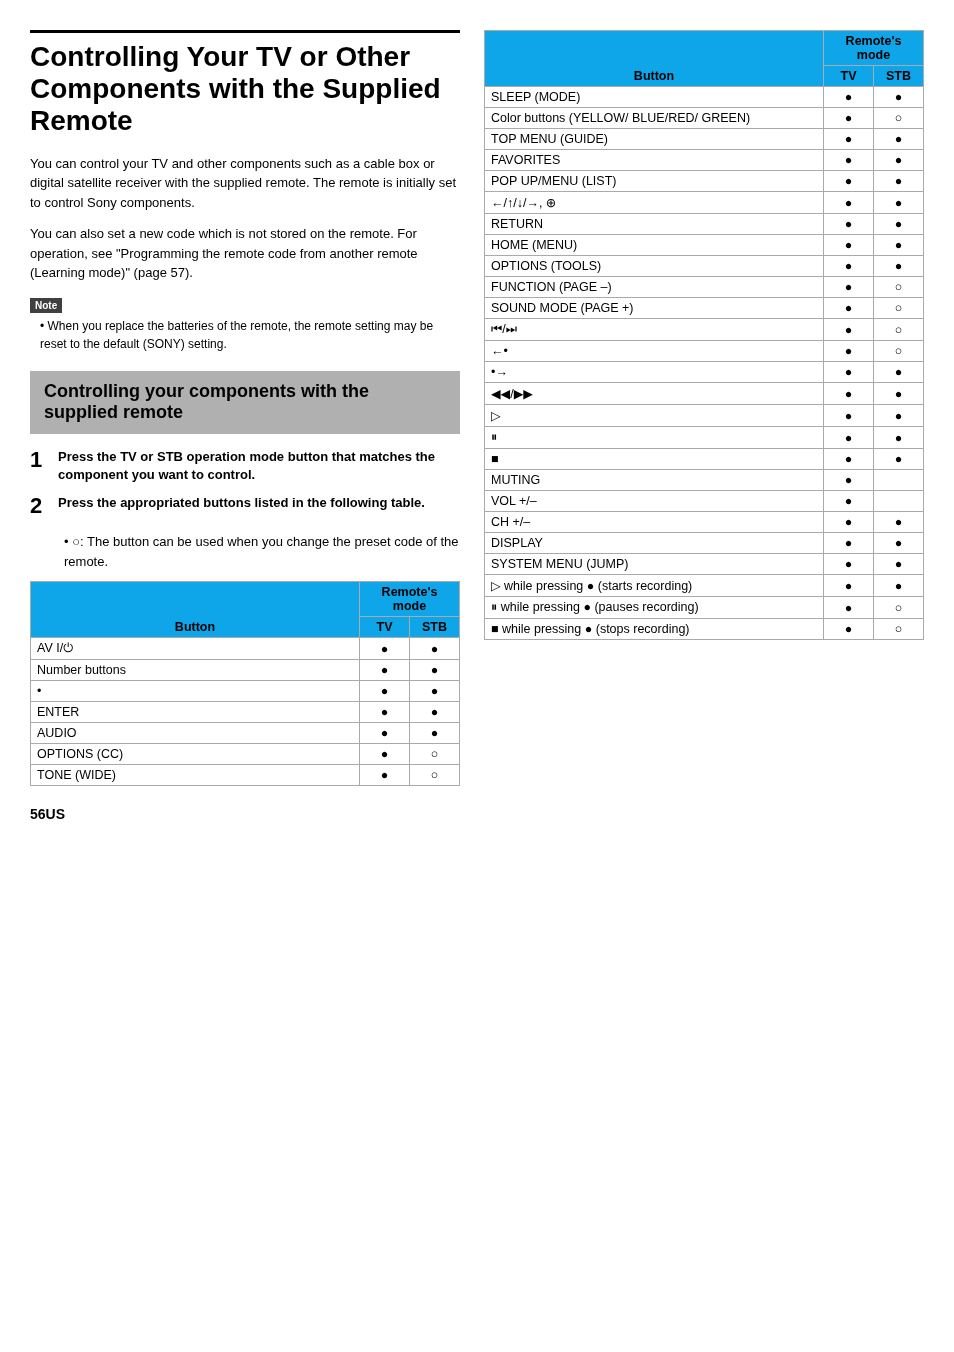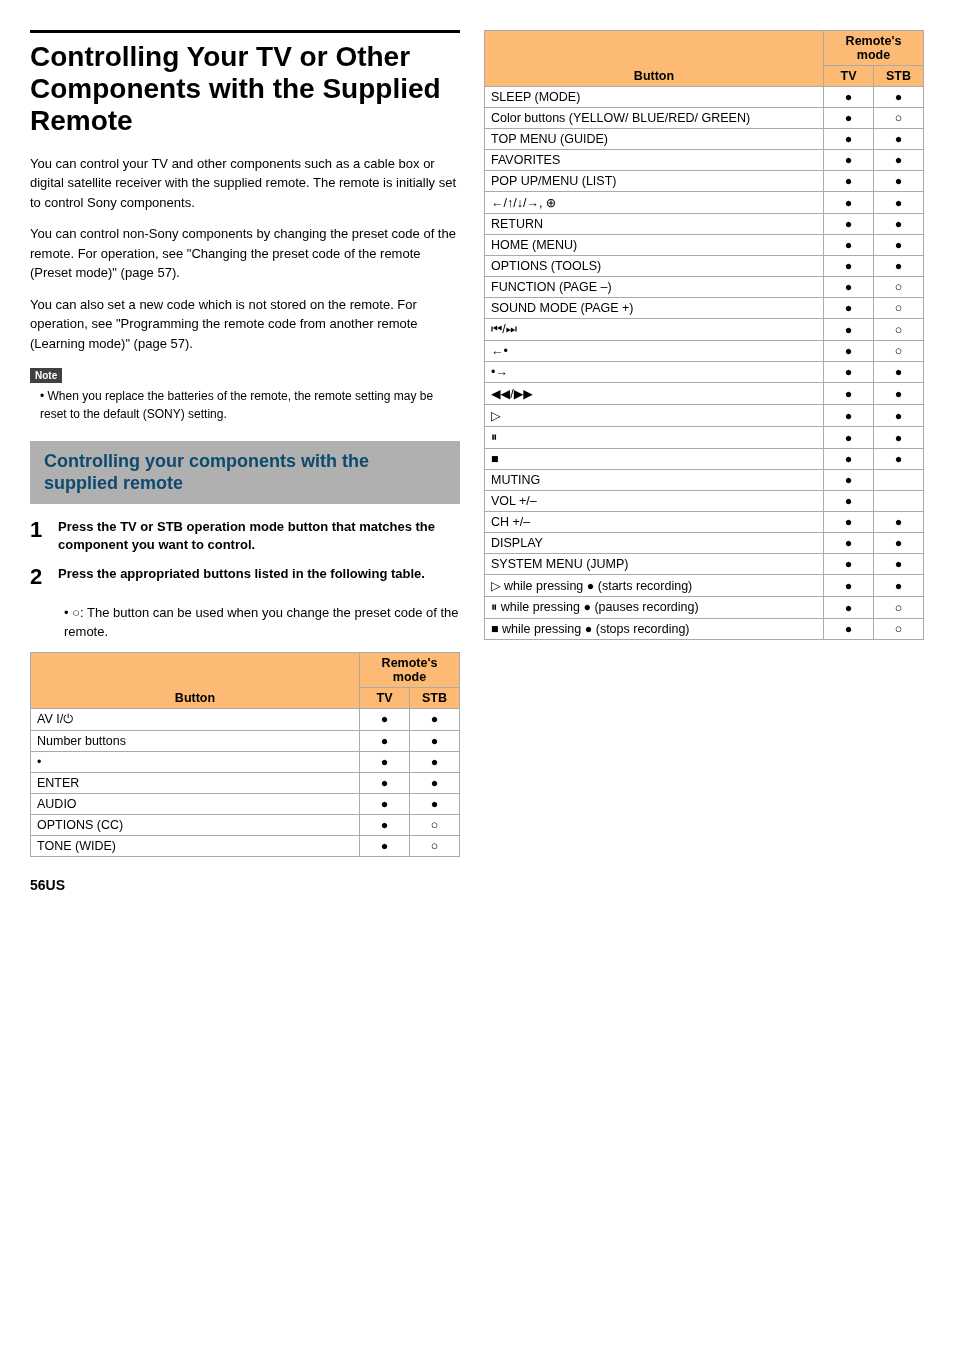--- a/index.html
+++ b/index.html
@@ -56,21 +56,21 @@
     }
     .section-box {
       background: #b0b0b0;
       padding: 10px 14px;
       margin: 18px 0 14px 0;
     }
     .section-box h2 {
       font-size: 18px;
       font-weight: 900;
       line-height: 1.2;
-      color: #0c4a6e;
+      color: #000000;
     }
     .steps {
       margin: 0 0 14px 0;
     }
     .step {
       display: flex;
       gap: 10px;
       margin-bottom: 10px;
     }
     .step-num {
@@ -107,21 +107,21 @@
     }
     table th, table td {
       border: 1px solid #aaa;
       padding: 3px 6px;
       text-align: left;
       vertical-align: middle;
     }
     table thead th {
       font-weight: bold;
       text-align: center;
-      background: #fdba74;
+      background: #0ea5e9;
     }
     table thead tr:first-child th {
       text-align: left;
     }
     table thead tr:first-child th:first-child {
       text-align: center;
       margin-top: 19px;
     }
     table thead tr:first-child th.mode-header {
       text-align: center;
@@ -150,21 +150,20 @@
   </style>
 </head>
 <body>
 
 <div class="layout">
 
   <div class="left-col">
     <h1>Controlling Your TV or Other Components with the Supplied Remote</h1>
 
     <p class="intro-text">You can control your TV and other components such as a cable box or digital satellite receiver with the supplied remote. The remote is initially set to control Sony components.</p>
-    <p class="intro-text">You can control non-Sony components by changing the preset code of the remote. For operation, see "Changing the preset code of the remote (Preset mode)" (page 57).</p>
     <p class="intro-text">You can also set a new code which is not stored on the remote. For operation, see "Programming the remote code from another remote (Learning mode)" (page 57).</p>
 
     <div class="note-box">
       <span class="note-label">Note</span>
       <p class="note-text">• When you replace the batteries of the remote, the remote setting may be reset to the default (SONY) setting.</p>
     </div>
 
     <div class="section-box">
       <h2>Controlling your components with the supplied remote</h2>
     </div>

